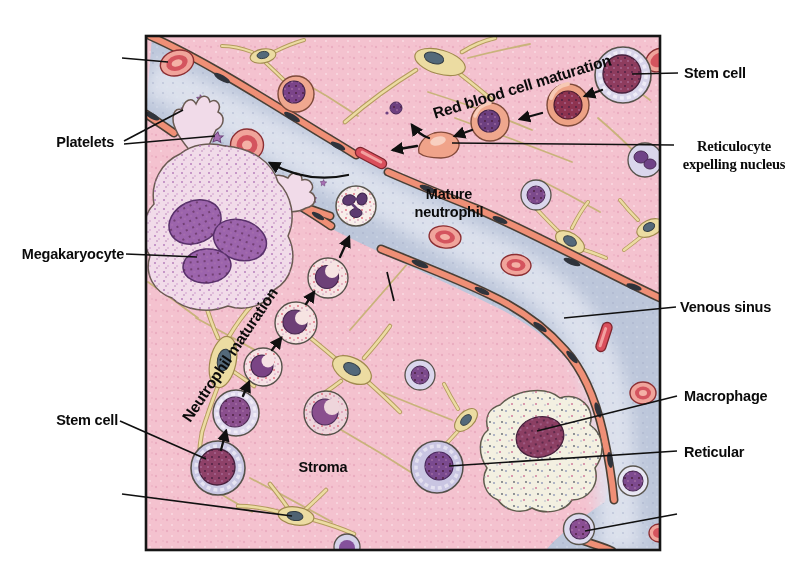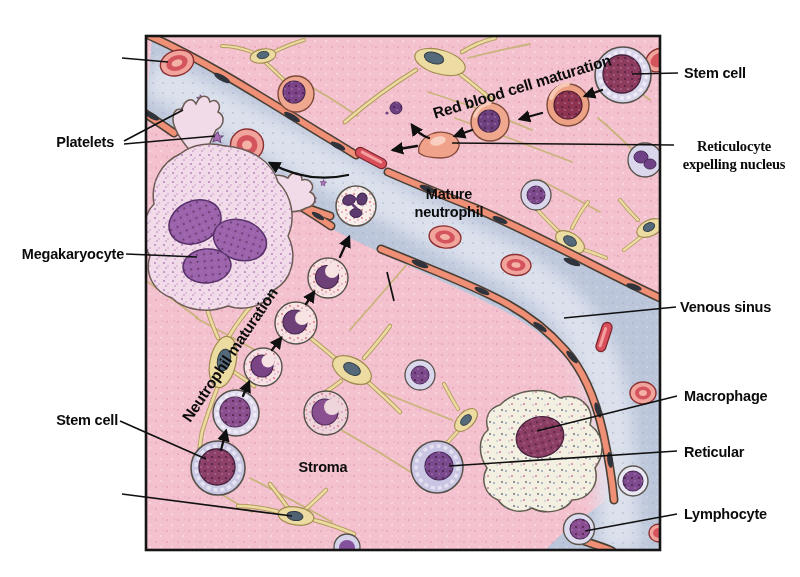--- a/index.html
+++ b/index.html
@@ -468,20 +468,19 @@
 
 <div class="lbl r" style="left:42px;top:133px;width:72px;">Platelets</div>
 <div class="lbl r" style="left:0px;top:245px;width:124px;">Megakaryocyte</div>
 <div class="lbl r" style="left:40px;top:411px;width:78px;">Stem cell</div>
 
 <div class="lbl" style="left:684px;top:64px;width:80px;">Stem cell</div>
 <div class="lbl c" style="left:678px;top:137px;width:112px;font-family:Liberation Serif, serif;">Reticulocyte expelling nucleus</div>
 <div class="lbl" style="left:680px;top:298px;width:112px;">Venous sinus</div>
 <div class="lbl" style="left:684px;top:387px;width:110px;">Macrophage</div>
 <div class="lbl" style="left:684px;top:443px;width:100px;">Reticular</div>
-<div class="lbl" style="left:684px;top:505px;width:110px;">Lymphocyte</div>
 
 <div class="lbl c" style="left:376px;top:185px;width:82px;padding-left:32px;">Mature neutrophil</div>
 <div class="lbl c" style="left:293px;top:458px;width:60px;">Stroma</div>
 <div class="lbl rot" style="left:416px;top:77px;width:212px;transform:rotate(-17deg);">Red blood cell maturation</div>
 <div class="lbl rot" style="left:145px;top:345px;width:170px;transform:rotate(-56deg);">Neutrophil maturation</div>
 
 </div>
 
 </body></html>

